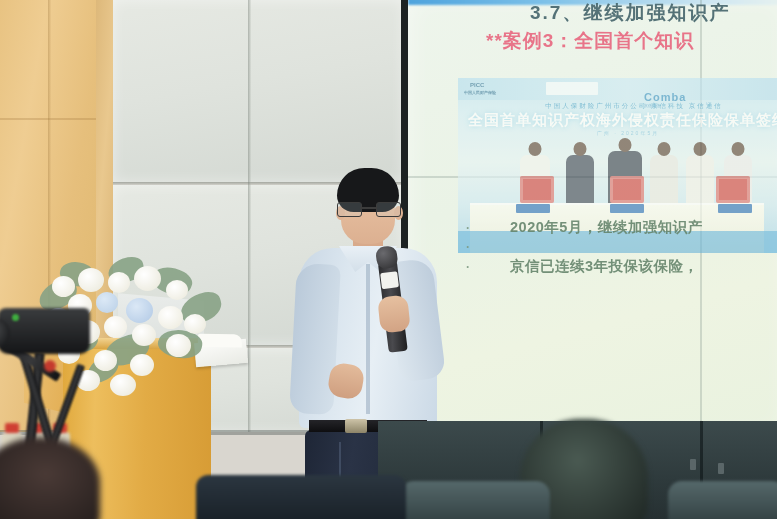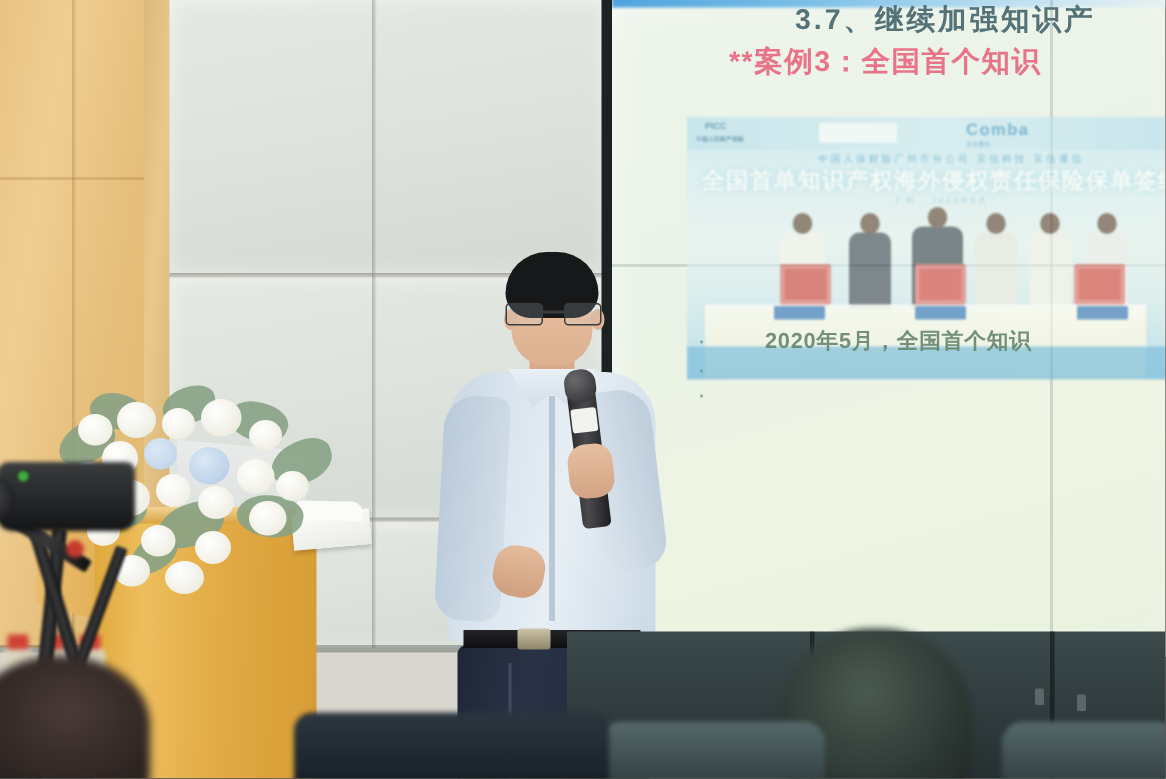--- a/index.html
+++ b/index.html
@@ -74,21 +74,21 @@
     position:absolute;left:50px;top:82px;width:340px;height:175px;
     background:linear-gradient(180deg,#bfe4f2 0%,#d6eef6 22%,#e7f4f4 48%,#cfe9f3 72%,#9fd2ea 100%);
     overflow:hidden;opacity:.62;filter:blur(.6px);
   }
   .photo-head{
     position:absolute;top:0;left:0;width:100%;height:22px;
     background:linear-gradient(90deg,#b5dff0,#cdeaf5 50%,#b2dcef);
   }
   .ph-logo{position:absolute;font-size:6px;color:#2d6f93;font-weight:700;}
   .ph-whitebox{position:absolute;left:88px;top:4px;width:52px;height:13px;background:#f4fbfd;border-radius:1px;}
-  .ph-comba{position:absolute;left:186px;top:3px;font-size:11px;color:#3a93c4;font-weight:700;letter-spacing:1px;}
+  .ph-comba{position:absolute;left:186px;top:13px;font-size:11px;color:#3a93c4;font-weight:700;letter-spacing:1px;}
   .ph-comba small{display:block;font-size:4px;letter-spacing:0;font-weight:400;}
   .ph-orgline{
     position:absolute;left:46px;top:24px;width:260px;text-align:center;
     font-size:6.5px;color:#3f9ec9;letter-spacing:2px;white-space:nowrap;
   }
   .ph-headline{
     position:absolute;left:0;top:33px;width:100%;text-align:center;
     font-size:15px;font-weight:800;color:#ffffff;letter-spacing:1px;
     text-shadow:0 0 5px rgba(120,200,230,.8);white-space:nowrap;
   }
@@ -348,27 +348,28 @@
       <div class="ph-folder" style="left:258px;bottom:50px;"></div>
       <div class="ph-namecard" style="left:58px;bottom:40px;"></div>
       <div class="ph-namecard" style="left:152px;bottom:40px;"></div>
       <div class="ph-namecard" style="left:260px;bottom:40px;"></div>
       <div class="ph-bluefloor"></div>
     </div>
 
     <div class="bullets">
       <div class="bullet">
         <span class="dash">·</span>
-        <span>2020年5月，全国首个知识</span>
+        <span>2020年5月，继续加强知识产</span>
       </div>
       <div class="bullet">
         <span class="dash">·</span>
       </div>
       <div class="bullet">
         <span class="dash">·</span>
+        <span>京信已连续3年投保该保险，</span>
       </div>
     </div>
   </div>
 
   <div class="podium-plate"></div>
   <div id="podium-slant"></div>
   <div id="podium">
       <div class="top-edge"></div>
     </div>
   <div class="papers"></div>

